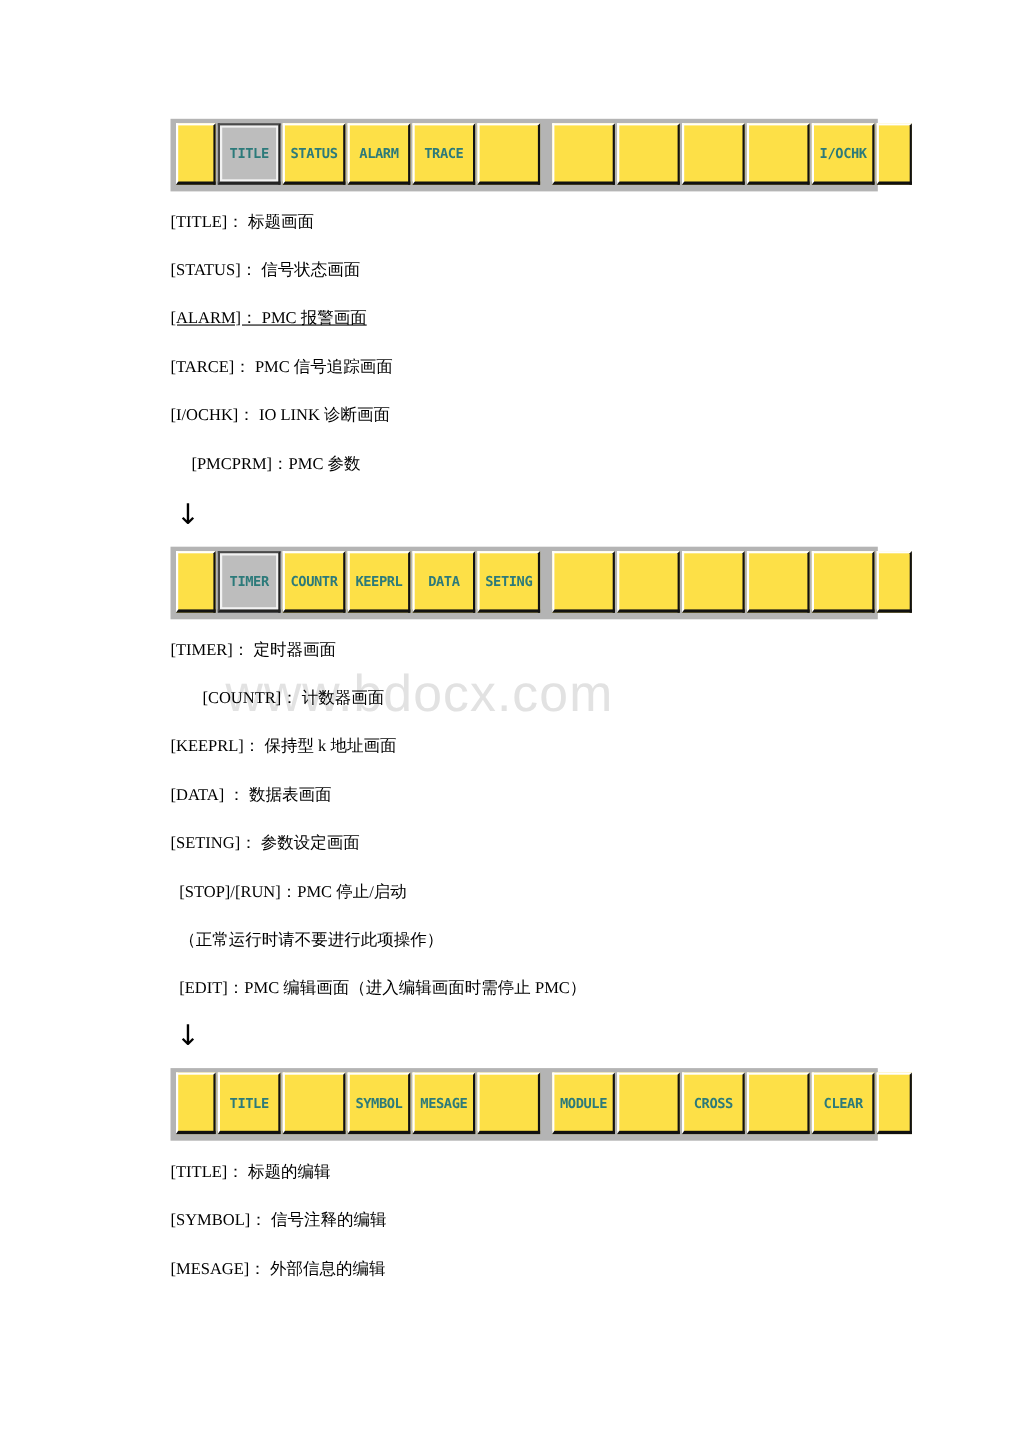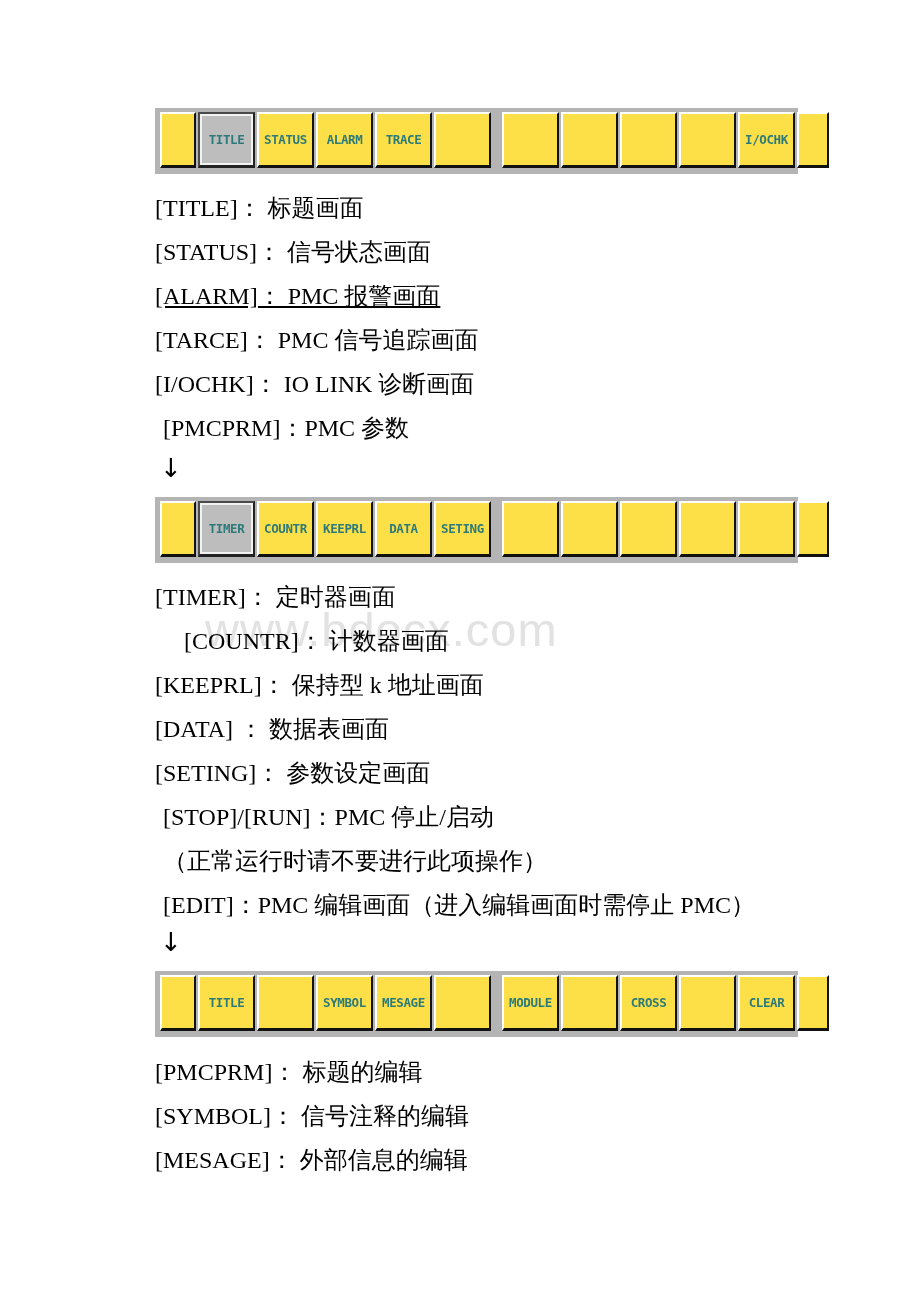--- a/index.html
+++ b/index.html
@@ -100,21 +100,21 @@
     left: 0; top: 0; right: 0; bottom: 0;
     border: 2px solid #f2f2f2;
     pointer-events: none;
   }
 
   
   .txt {
     position: absolute;
     left: 155px;
     font-family: "Liberation Serif", serif;
-    font-size: 24px;
+    font-size: 15px;
     color: #000000;
     white-space: nowrap;
     z-index: 1;
   }
   .txt.indent { left: 163px; }
 
   .arrow {
     position: absolute;
     left: 160px;
     font-family: "DejaVu Sans", sans-serif;
@@ -149,21 +149,21 @@
         <div class="skey cell">I/OCHK</div>
         <div class="skey stub-r"></div>
       </div>
   </div>
 
   <div class="txt" style="top:192px;">[TITLE]：  标题画面</div>
   <div class="txt" style="top:236px;">[STATUS]：  信号状态画面</div>
   <div class="txt" style="top:280px;text-decoration:underline;">[ALARM]：  PMC 报警画面</div>
   <div class="txt" style="top:324px;">[TARCE]：  PMC 信号追踪画面</div>
   <div class="txt" style="top:368px;">[I/OCHK]：  IO LINK 诊断画面</div>
-  <div class="txt indent" style="top:412px;">[PMCPRM]：PMC 参数</div>
+  <div class="txt indent" style="top:412px;margin-left:11px;">[PMCPRM]：PMC 参数</div>
 
   <div class="arrow" style="top:455px;">↓</div>
 
   <div class="softbar" id="bar1" style="top:497px;">
     <div class="softgroup">
         <div class="skey stub"></div>
         <div class="skey cell selected">TIMER</div>
         <div class="skey cell">COUNTR</div>
         <div class="skey cell">KEEPRL</div>
         <div class="skey cell">DATA</div>
@@ -204,17 +204,17 @@
     <div class="softgroup">
         <div class="skey cell">MODULE</div>
         <div class="skey cell"></div>
         <div class="skey cell">CROSS</div>
         <div class="skey cell"></div>
         <div class="skey cell">CLEAR</div>
         <div class="skey stub-r"></div>
       </div>
   </div>
 
-  <div class="txt" style="top:1056px;">[PMCPRM]：  标题的编辑</div>
+  <div class="txt" style="top:1056px;">[TITLE]：  标题的编辑</div>
   <div class="txt" style="top:1100px;">[SYMBOL]：  信号注释的编辑</div>
   <div class="txt" style="top:1144px;">[MESAGE]：  外部信息的编辑</div>
 
 </div>
 
 </body></html>

